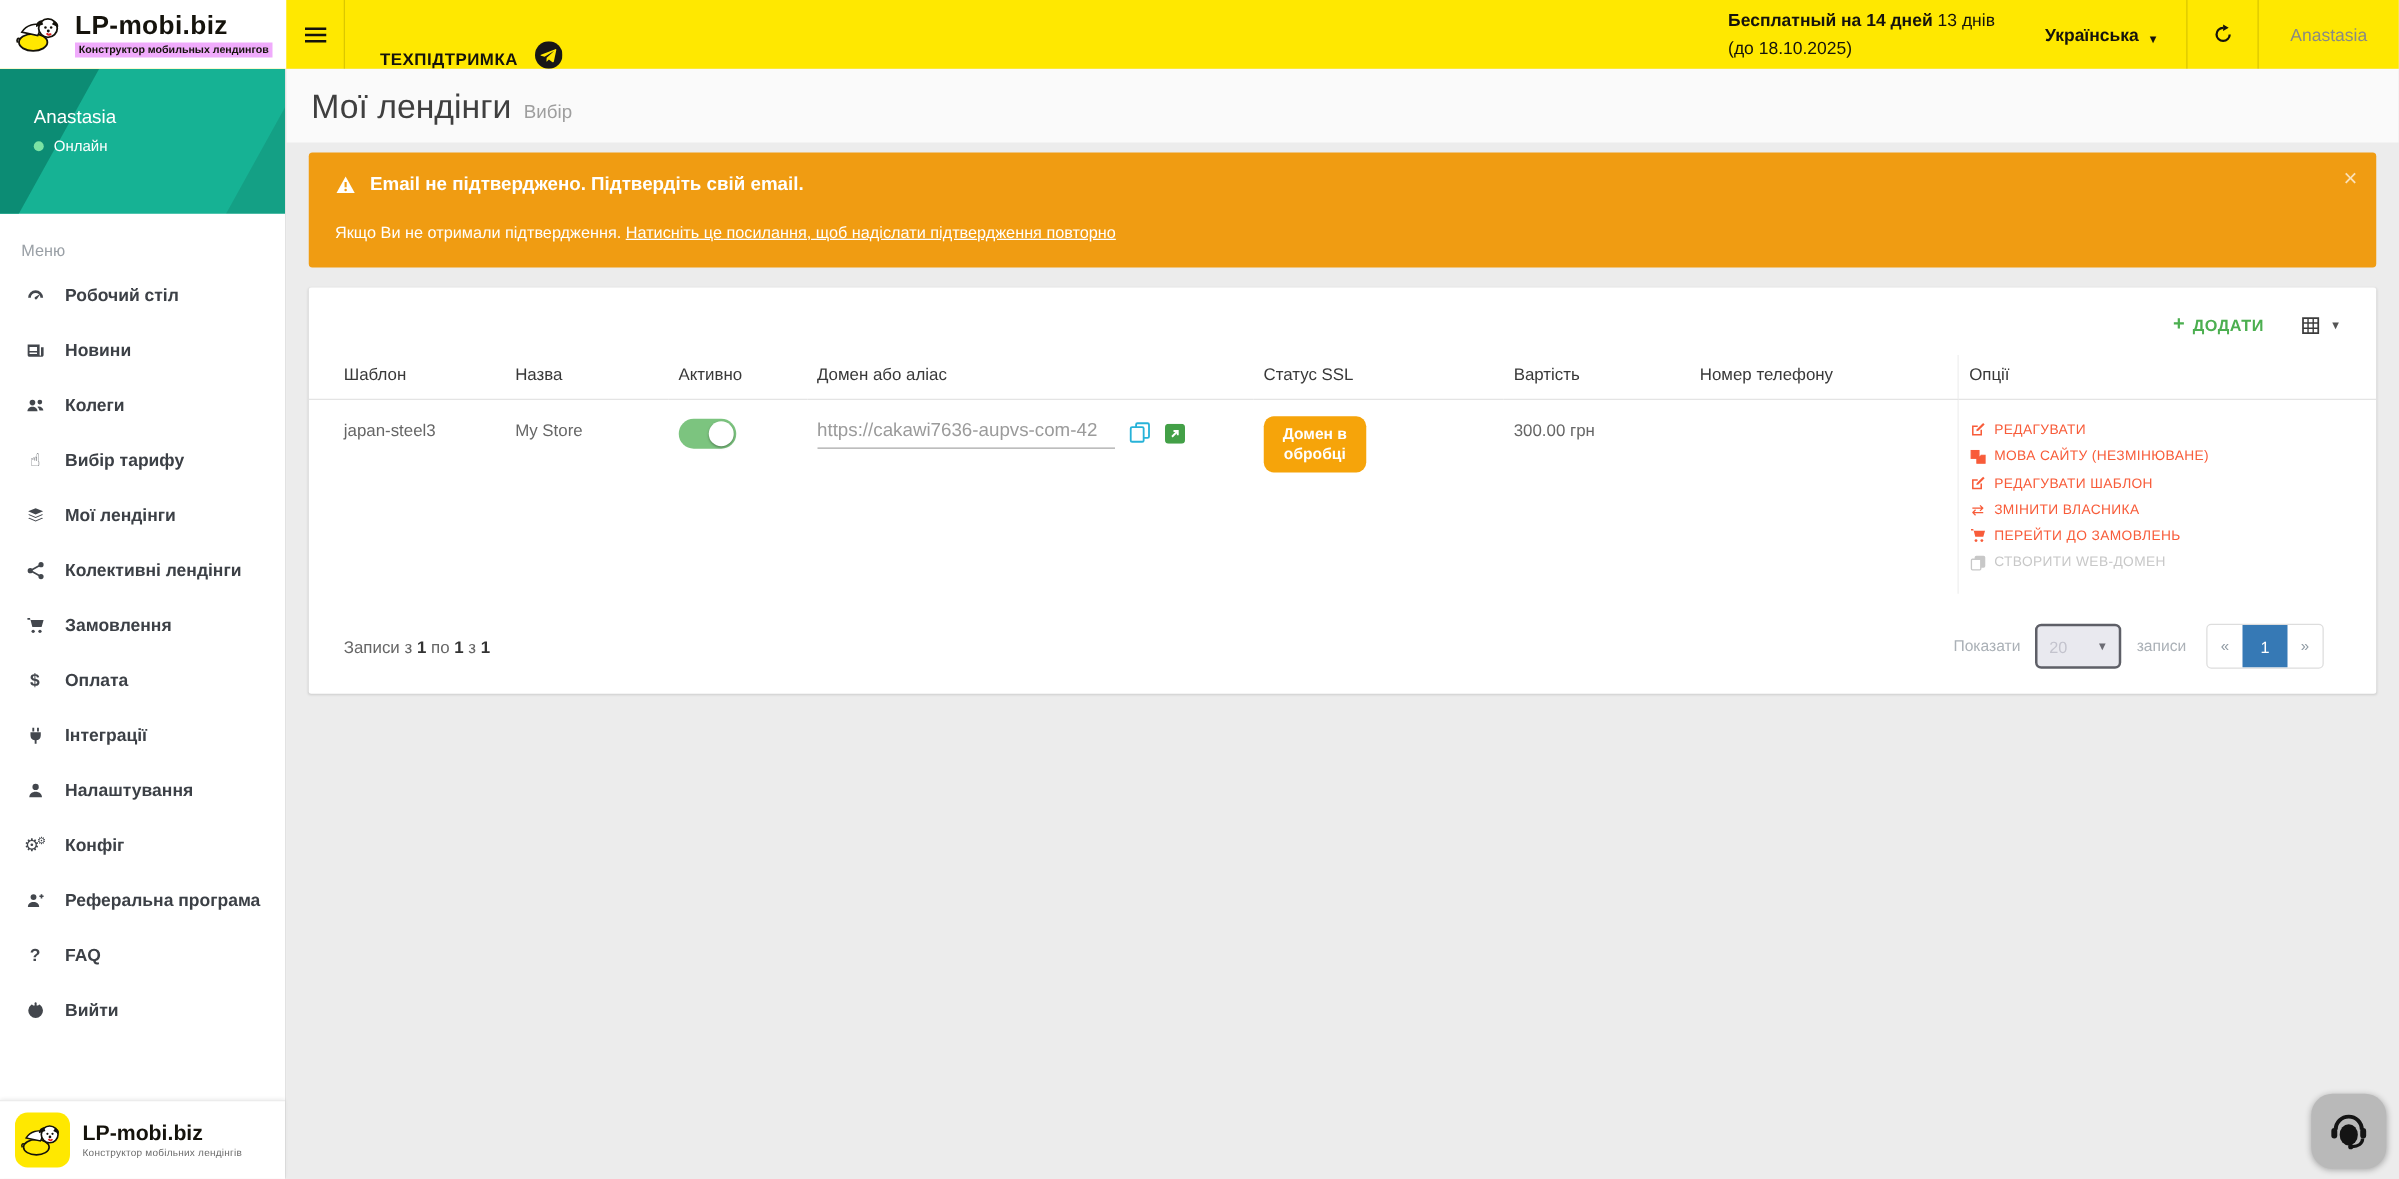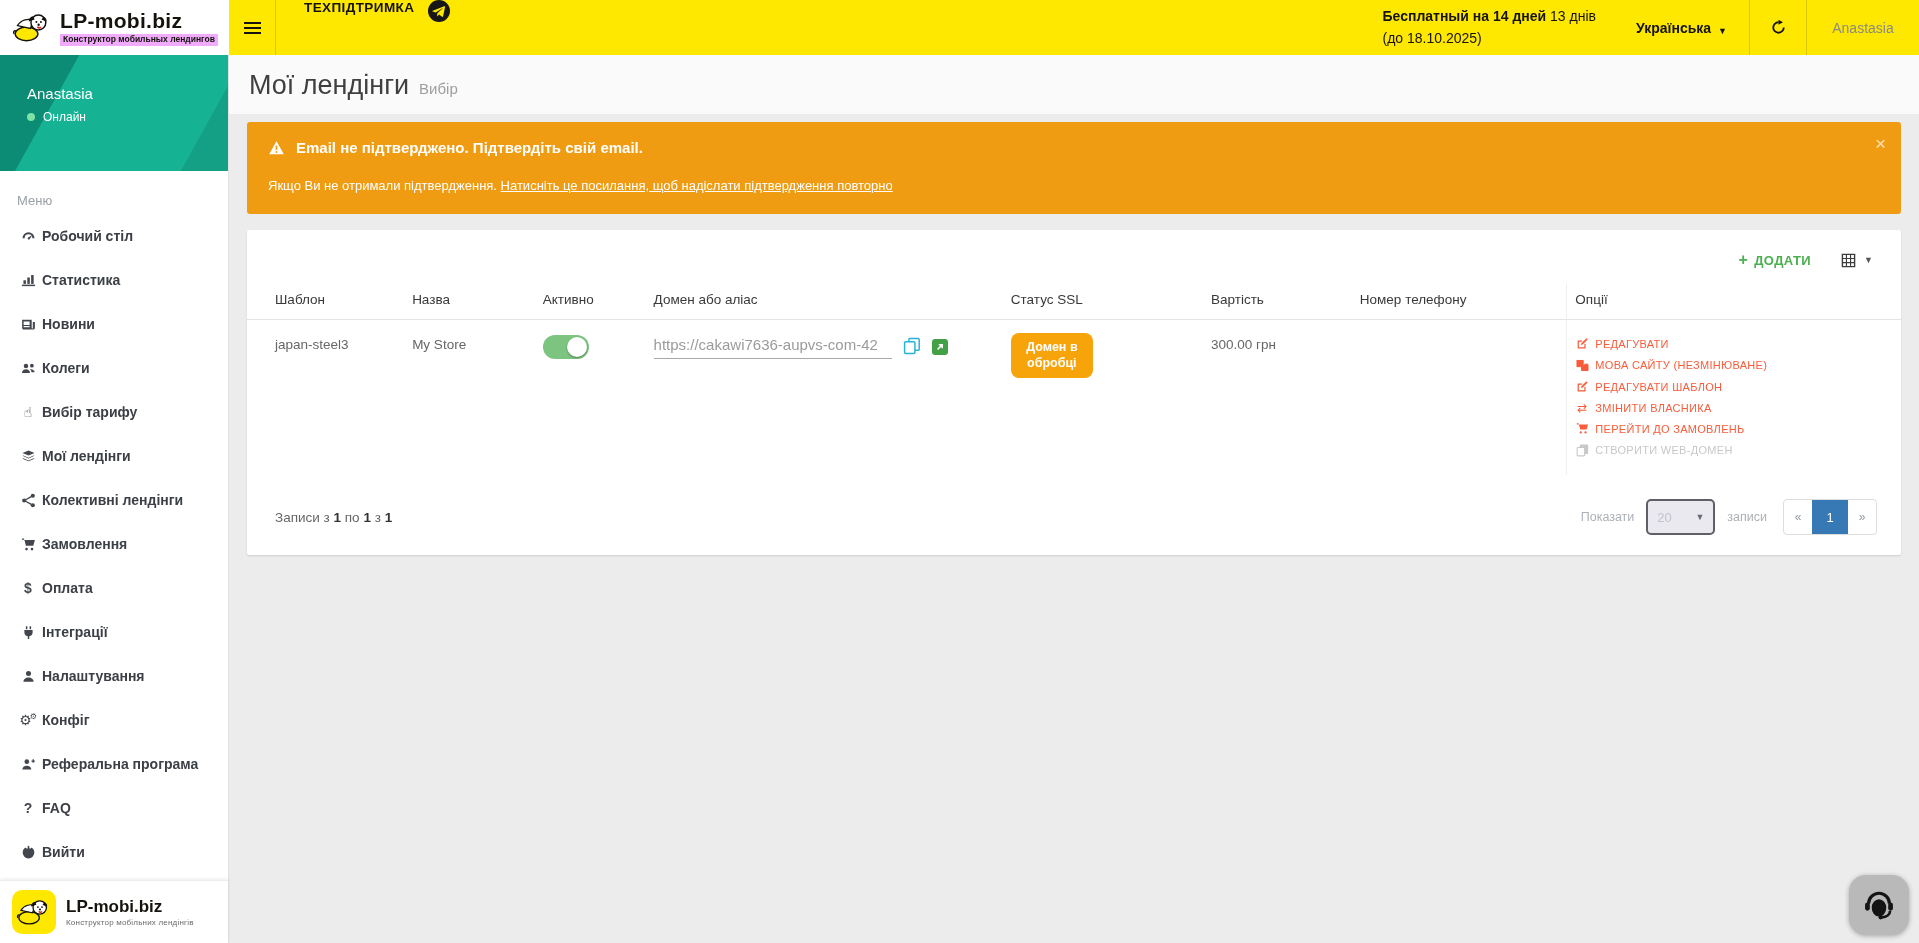--- a/index.html
+++ b/index.html
@@ -8,21 +8,21 @@
   svg{display:block;}
 
   
   .topbar{position:absolute;top:0;left:0;right:0;height:55px;background:#ffe800;display:flex;align-items:stretch;z-index:10;}
   .brand{width:229px;background:#fff;display:flex;align-items:center;gap:8px;padding:0 8px 0 12px;flex:none;}
   .brand-text{display:flex;flex-direction:column;line-height:1.1;}
   .brand-title{font-size:21px;font-weight:bold;color:#15130c;letter-spacing:.3px;}
   .brand-sub{font-size:8.5px;font-weight:bold;color:#15130c;background:#f0abfc;padding:1px 3px;margin-top:2px;align-self:flex-start;}
   .hamburger{width:47px;display:flex;flex-direction:column;justify-content:center;align-items:center;gap:3px;border-right:1px solid rgba(0,0,0,.14);cursor:pointer;flex:none;}
   .hamburger i{display:block;width:17px;height:2px;background:#15130c;}
-  .support{display:flex;align-items:flex-start;gap:14px;padding:0 28px;cursor:pointer;}
+  .support{display:flex;align-items:flex-end;gap:14px;padding:0 28px;cursor:pointer;}
   .support-label{font-size:13.5px;font-weight:bold;color:#15130c;letter-spacing:.4px;}
   .tb-right{margin-left:auto;display:flex;align-items:center;}
   .tariff{font-size:14px;color:#15130c;line-height:1.55;padding-right:18px;}
   .tariff .b{font-weight:bold;}
   .lang{display:flex;align-items:flex-end;gap:7px;font-size:14px;font-weight:bold;color:#15130c;padding:0 22px;cursor:pointer;}
   .lang .caret{font-size:9px;color:#15130c;}
   .tb-sep{width:1px;background:rgba(0,0,0,.15);align-self:stretch;}
   .refresh-btn{width:56px;display:flex;align-items:center;justify-content:center;color:#15130c;cursor:pointer;}
   .refresh-btn svg{width:17px;height:17px;}
   .tb-user{width:112px;display:flex;align-items:center;justify-content:center;font-size:14px;color:#8a8a82;cursor:pointer;}
@@ -31,21 +31,21 @@
   .sidebar{position:absolute;top:55px;left:0;bottom:0;width:229px;background:#fff;border-right:1px solid #e2e2e2;display:flex;flex-direction:column;z-index:5;}
   .user-panel{height:116px;flex:none;position:relative;background:#16b294;overflow:hidden;color:#fff;}
   .user-panel .shade1{position:absolute;inset:0;background:linear-gradient(119deg,#0c8c74 0%,#0c8c74 27%,rgba(0,0,0,0) 27.3%);}
   .user-panel .shade2{position:absolute;inset:0;background:linear-gradient(299deg,rgba(0,0,0,.10) 0%,rgba(0,0,0,.10) 16%,rgba(0,0,0,0) 16.3%);}
   .user-meta{position:relative;padding:30px 0 0 27px;}
   .user-name{font-size:15px;}
   .user-status{margin-top:8px;display:flex;align-items:center;gap:8px;font-size:12px;}
   .status-dot{width:8px;height:8px;border-radius:50%;background:#7be3a4;}
   .menu-label{padding:22px 17px 2px;font-size:13px;color:#9aa0a6;}
   .menu{list-style:none;margin:0;padding:4px 0 0;}
-  .menu-item{display:flex;align-items:center;gap:3px;height:44px;padding:0 17px;font-size:14px;font-weight:bold;color:#3c4046;cursor:pointer;}
+  .menu-item{display:flex;align-items:center;gap:13px;height:44px;padding:0 17px;font-size:14px;font-weight:bold;color:#3c4046;cursor:pointer;}
   .menu-item .ico{width:22px;display:flex;justify-content:center;align-items:center;color:#43474d;flex:none;}
   .menu-item .ico svg{width:15px;height:15px;fill:currentColor;}
   .chr{font-size:14px;line-height:1;}
   .chr.b{font-weight:bold;}
   .mini{font-size:8px;vertical-align:top;margin-left:-2px;}
   .sidebar-footer{margin-top:auto;flex:none;background:#fff;border-top:1px solid #ececec;box-shadow:0 -1px 3px rgba(0,0,0,.08);padding:9px 12px;display:flex;align-items:center;gap:10px;}
   .app-icon{width:44px;height:44px;border-radius:10px;background:#ffe800;display:flex;align-items:center;justify-content:center;flex:none;}
   .app-icon svg{width:36px;height:28px;}
   .sf-text{line-height:1.15;}
   .sf-title{font-size:17px;font-weight:bold;color:#15130c;}
@@ -94,21 +94,21 @@
 
   .ssl-badge{display:inline-block;background:#f6a40a;color:#fff;font-size:12.5px;font-weight:bold;line-height:1.3;text-align:center;padding:6px 10px;border-radius:8px;width:82px;margin-top:-4px;}
   .cell-price{color:#6f6f6f;font-size:14px;}
 
   .opt{display:flex;align-items:center;gap:6px;color:#f85c3a;font-size:11px;letter-spacing:.3px;margin:0 0 8.5px;cursor:pointer;text-decoration:none;}
   .opt .oico{width:14px;display:flex;justify-content:center;color:inherit;flex:none;}
   .opt .oico svg{width:13px;height:13px;fill:currentColor;}
   .opt .chr{font-size:12px;}
   .opt.disabled{color:#c8c8c8;cursor:default;}
 
-  .card-footer{display:flex;justify-content:space-between;align-items:center;padding:24px 24px 20px 28px;}
+  .card-footer{display:flex;justify-content:space-between;align-items:center;padding:24px 42px 20px 28px;}
   .summary{font-size:13.5px;color:#666;}
   .summary b{color:#333;}
   .cf-right{display:flex;align-items:center;}
   .show-label,.records-label{font-size:12.5px;color:#abb1b7;}
   .page-size{width:69px;height:36px;margin:0 12px;border:2px solid #5e5f67;border-radius:5px;background:#e9e9ef;display:flex;align-items:center;justify-content:space-between;padding:0 9px;cursor:pointer;}
   .page-size .val{font-size:13px;color:#c3c3cd;}
   .page-size .caret{font-size:9px;color:#6b6b73;}
   .pager{display:flex;border:1px solid #ddd;border-radius:4px;overflow:hidden;background:#fff;margin-left:16px;}
   .pg{min-width:28px;height:34px;display:flex;align-items:center;justify-content:center;font-size:12px;color:#8f9aa3;padding:0 9px;cursor:pointer;}
   .pg.active{background:#3679b5;color:#fff;min-width:36px;font-size:13px;}
@@ -193,31 +193,20 @@
   <div class="menu-label">Меню</div>
   <ul class="menu" id="menu-list">
       <li class="menu-item">
     <span class="ico">
           <svg viewBox="0 0 16 16" fill="currentColor">
             <path d="M8 3.4A6.4 6.4 0 0 0 1.6 9.8h2.3A4.1 4.1 0 0 1 8 5.7a4.1 4.1 0 0 1 4.1 4.1h2.3A6.4 6.4 0 0 0 8 3.4z"></path>
             <path d="M7.1 9.9a1.2 1.2 0 0 0 2 1l3.1-4.4-4.6 2.6a1.2 1.2 0 0 0-.5.8z"></path>
           </svg>
         </span>
     <span class="lbl">Робочий стіл</span>
-  </li>
-      <li class="menu-item">
-    <span class="ico">
-          <svg viewBox="0 0 16 16" fill="currentColor">
-            <rect x="1" y="12.4" width="14" height="1.6"></rect>
-            <rect x="2.6" y="7.8" width="2.7" height="3.8"></rect>
-            <rect x="6.7" y="4.8" width="2.7" height="6.8"></rect>
-            <rect x="10.8" y="2.2" width="2.7" height="9.4"></rect>
-          </svg>
-        </span>
-    <span class="lbl">Статистика</span>
   </li>
       <li class="menu-item">
     <span class="ico">
           <svg viewBox="0 0 16 16" fill="currentColor">
             <path d="M1.2 2.8v8.9c0 .9.7 1.6 1.6 1.6h10.4c.9 0 1.6-.7 1.6-1.6V5.2h-2.2v6.5a.6.6 0 0 1-1.2 0V2.8zm1.6 2h6.4v3.6H2.8zm0 4.8h6.4v1.2H2.8z"></path>
           </svg>
         </span>
     <span class="lbl">Новини</span>
   </li>
       <li class="menu-item">

